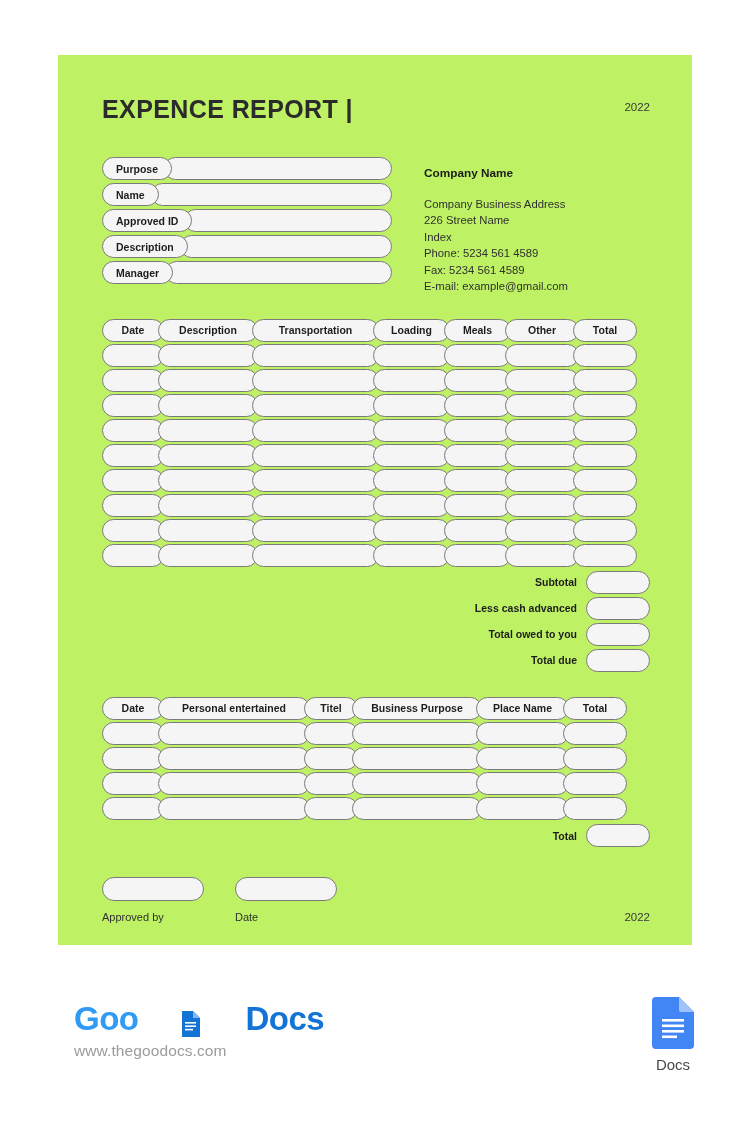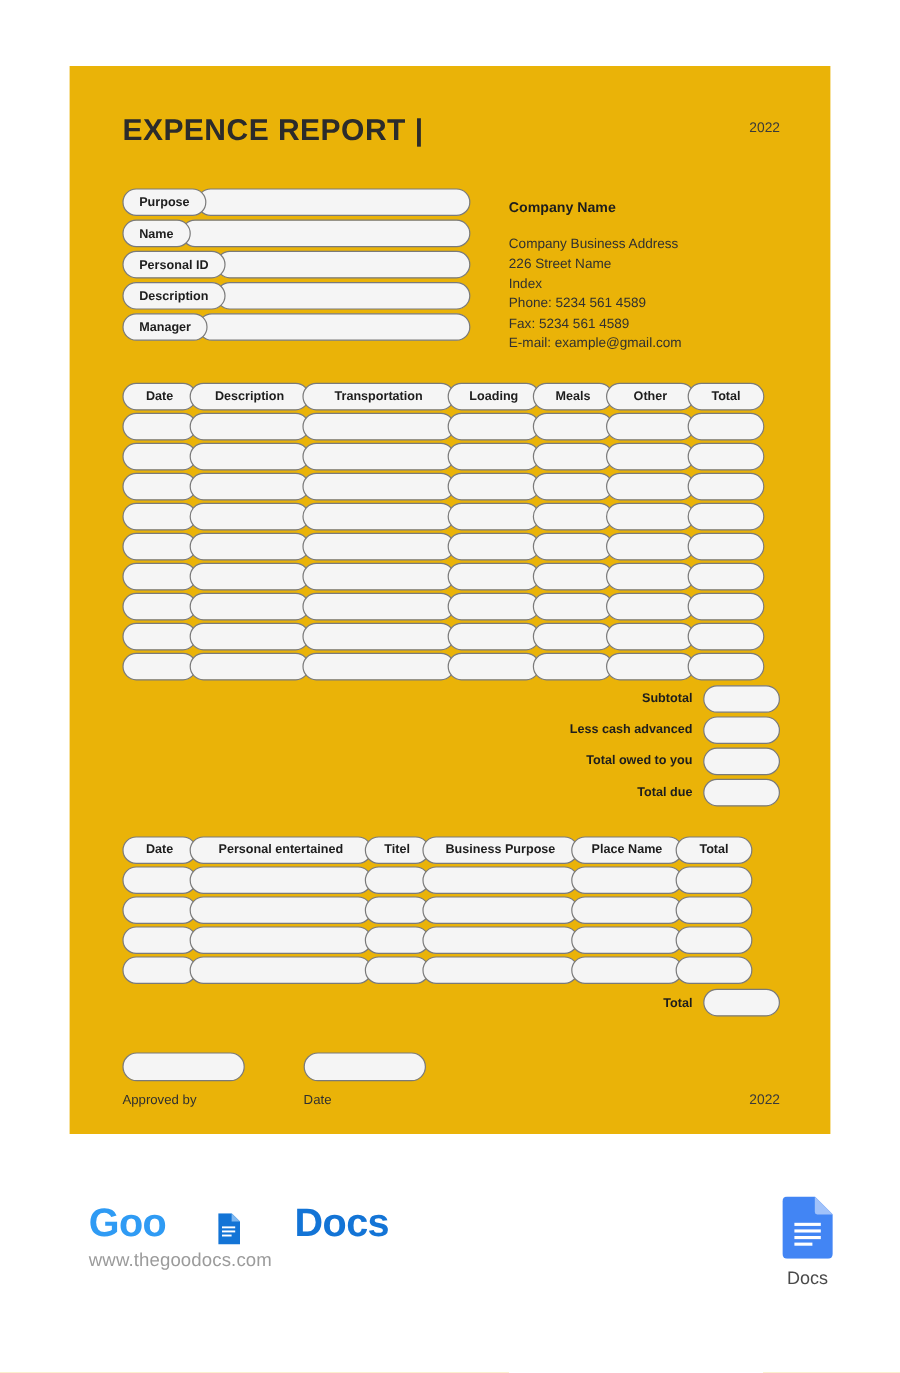--- a/index.html
+++ b/index.html
@@ -13,21 +13,21 @@
     position: relative;
   }
 
   
   .sheet {
     position: absolute;
     left: 58px;
     top: 55px;
     width: 634px;
     height: 890px;
-    background: #eab308;
+    background: #bef264;
     padding: 40px 42px 0 44px;
   }
 
   
   .doc-header {
     position: relative;
     height: 58px;
   }
   .doc-title {
     font-size: 25px;
@@ -153,21 +153,21 @@
     justify-content: flex-end;
     height: 26px;
     margin-top: 2px;
   }
 
   
   .sign-area {
     margin-top: 28px;
     position: relative;
     display: flex;
-    gap: 49px;
+    gap: 31px;
   }
   .sign-col { width: 102px; }
   .sign-pill { height: 24px; width: 102px; }
   .sign-label {
     font-size: 11px;
     color: #303030;
     margin-top: 10px;
   }
   .sign-year {
     position: absolute;
@@ -243,21 +243,21 @@
     <div class="form-left">
       <div class="form-row">
         <div class="pill label-pill">Purpose</div>
         <div class="pill value-pill blank"></div>
       </div>
       <div class="form-row">
         <div class="pill label-pill">Name</div>
         <div class="pill value-pill blank"></div>
       </div>
       <div class="form-row">
-        <div class="pill label-pill">Personal ID</div>
+        <div class="pill label-pill">Approved ID</div>
         <div class="pill value-pill blank"></div>
       </div>
       <div class="form-row">
         <div class="pill label-pill">Description</div>
         <div class="pill value-pill blank"></div>
       </div>
       <div class="form-row">
         <div class="pill label-pill">Manager</div>
         <div class="pill value-pill blank"></div>
       </div>

